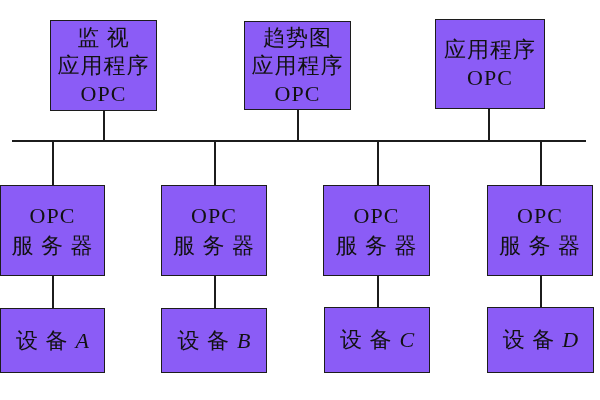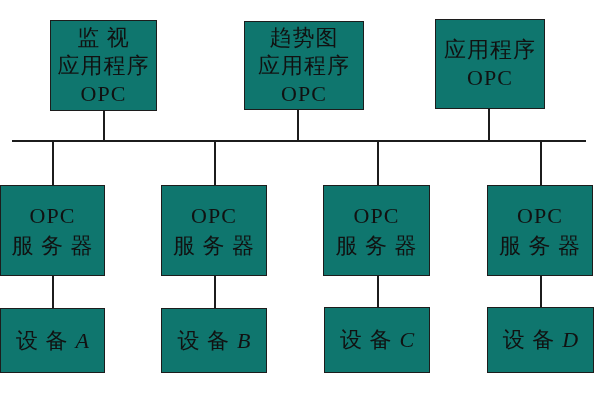--- a/index.html
+++ b/index.html
@@ -11,41 +11,41 @@
     position: relative;
     width: 600px;
     height: 400px;
     background: #ffffff;
     font-family: "Liberation Serif", "DejaVu Serif", serif;
     color: #111111;
     overflow: hidden;
   }
   .box {
     position: absolute;
-    background: #0f766e;
+    background: #8b5cf6;
     border: 1.5px solid #1c1c1c;
     box-sizing: border-box;
     display: flex;
     flex-direction: column;
     align-items: center;
     justify-content: center;
     text-align: center;
   }
   .app-box .line { line-height: 28px; font-size: 22px; letter-spacing: 1px; white-space: nowrap; }
   .srv-box .line { line-height: 30px; font-size: 22px; letter-spacing: 1px; white-space: nowrap; }
   .dev-box { font-size: 22px; }
   .dev-box .dev-label { white-space: nowrap; letter-spacing: 1px; }
   .dev-box .dev-letter { font-style: italic; margin-left: 7px; letter-spacing: 0; }
   .hline, .vline {
     position: absolute;
     background: #1c1c1c;
   }
   
   #app0 { left: 50px;  top: 20px; width: 107px; height: 91px; }
-  #app1 { left: 244px; top: 21px; width: 120px; height: 89px; }
+  #app1 { left: 244px; top: 21px; width: 107px; height: 89px; }
   #app2 { left: 435px; top: 19px; width: 110px; height: 90px; }
   
   #ca0 { left: 103px; top: 110px; width: 1.5px; height: 32px; }
   #ca1 { left: 297px; top: 109px; width: 1.5px; height: 33px; }
   #ca2 { left: 488px; top: 108px; width: 1.5px; height: 34px; }
   
   #bus { left: 12px; top: 140px; width: 574px; height: 2px; }
   
   #cs0 { left: 52px;  top: 141px; width: 1.5px; height: 45px; }
   #cs1 { left: 214px; top: 141px; width: 1.5px; height: 45px; }

